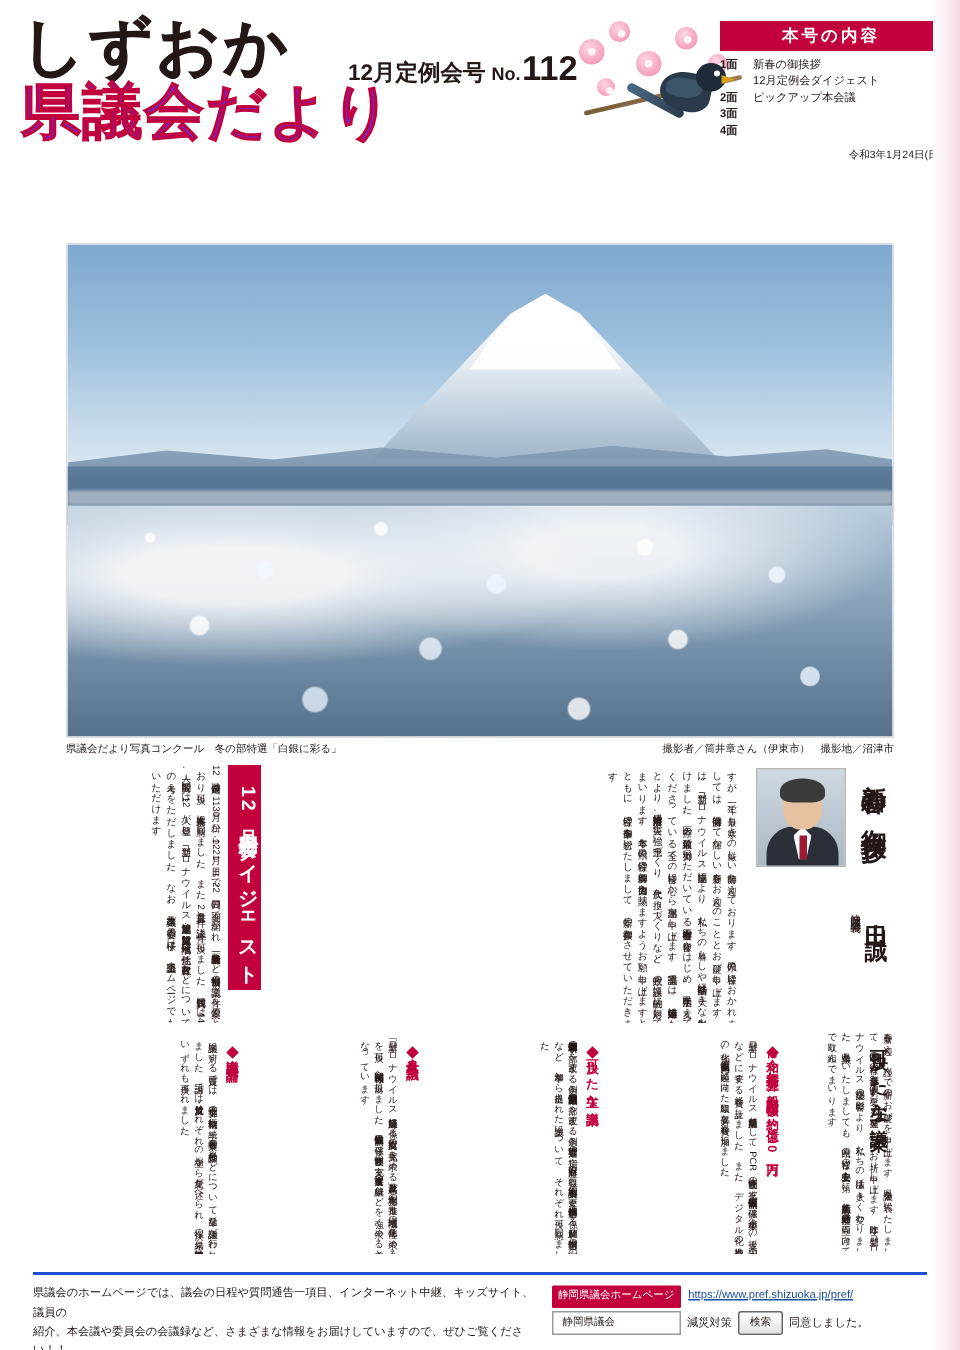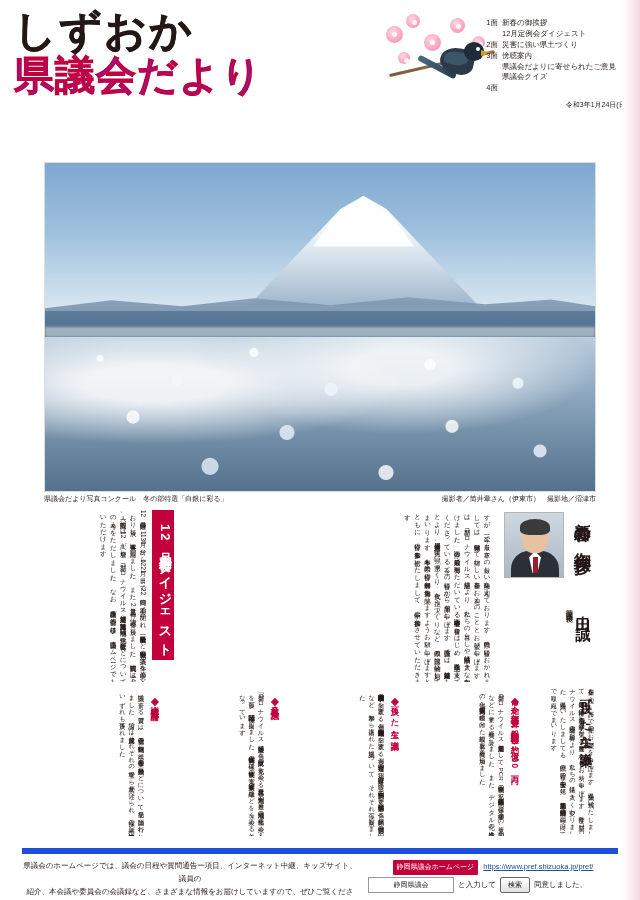--- a/index.html
+++ b/index.html
@@ -167,23 +167,23 @@
   }
   .c-row {
     display: flex;
     font-size: 7.5px;
     line-height: 1.45;
     color: #231815;
   }
   .c-page {
     width: 22px;
     flex: 0 0 22px;
-    text-align: right;
+    text-align: left;
     padding-right: 4px;
-    font-weight: normal;
+    font-weight: bold;
   }
   .c-items { flex: 1; }
   .c-item { white-space: nowrap; }
   .contents-date {
     margin-top: 6px;
     font-size: 7px;
     text-align: right;
     color: #231815;
   }
 
@@ -455,27 +455,26 @@
   #sec-a { right: 76px; }
   #sec-b { right: 196px; }
   #sec-c { right: 316px; }
   #sec-d { right: 436px; }
 
   
   .footer {
     position: absolute;
     left: 22px; top: 848px;
     width: 596px; height: 40px;
-    border-top: 6px solid #1d4ed8;
+    border-top: 2px solid #1d4ed8;
     padding-top: 6px;
     display: flex;
     gap: 10px;
     font-size: 7.5px;
     color: #231815;
-    text-align: center;
   }
   .footer-left { flex: 1; line-height: 1.7; }
   .footer-right { width: 250px; line-height: 1.8; }
   .hp-chip {
     display: inline-block;
     background: #c1003c;
     color: #fff;
     font-size: 7px;
     padding: 1px 4px;
     margin-right: 3px;
@@ -510,62 +509,63 @@
 
 <div class="page">
 
   <div class="header">
 
     <div class="masthead">
       <div class="title-line1">しずおか</div>
       <div class="title-line2">県議会だより</div>
     </div>
 
+    <div class="issue-box">
+      <span class="issue-label">12月定例会号</span>
+      <span class="issue-no">No.</span>
+      <span class="issue-num">112</span>
+    </div>
 
     <div class="deco">
       <div class="branch"></div>
       <div class="blossom b1"></div>
       <div class="blossom b2"></div>
       <div class="blossom b3"></div>
       <div class="blossom b4"></div>
       <div class="blossom b5"></div>
       <div class="blossom b6"></div>
       <div class="bird-tail"></div>
       <div class="bird-body"></div>
       <div class="bird-wing"></div>
       <div class="bird-head"></div>
       <div class="bird-eye"></div>
       <div class="bird-beak"></div>
     </div>
 
     <div class="contents">
+      <div class="contents-title">本号の内容</div>
       <div class="contents-list">
 
         <div class="c-row">
           <div class="c-page">1面</div>
           <div class="c-items">
             <div class="c-item">新春の御挨拶</div>
             <div class="c-item">12月定例会ダイジェスト</div>
           </div>
         </div>
 
         <div class="c-row">
           <div class="c-page">2面</div>
           <div class="c-items">
-            <div class="c-item">災害に強い県土づくり</div>
+            <div class="c-item">ピックアップ本会議</div>
           </div>
         </div>
 
         <div class="c-row">
           <div class="c-page">3面</div>
-          <div class="c-items">
-            <div class="c-item">傍聴案内</div>
-            <div class="c-item">県議会だよりに寄せられたご意見</div>
-            <div class="c-item">県議会クイズ</div>
-          </div>
         </div>
 
         <div class="c-row">
           <div class="c-page">4面</div>
         </div>
 
       </div>
       <div class="contents-date">令和3年1月24日(日)</div>
     </div>
   </div>
@@ -637,21 +637,21 @@
       <div>県議会のホームページでは、議会の日程や質問通告一項目、インターネット中継、キッズサイト、議員の</div>
       <div>紹介、本会議や委員会の会議録など、さまざまな情報をお届けしていますので、ぜひご覧ください！！</div>
     </div>
     <div class="footer-right">
       <div>
         <span class="hp-chip">静岡県議会ホームページ</span>
         <span class="url">https://www.pref.shizuoka.jp/pref/</span>
       </div>
       <div class="search-row">
         <span class="search-field">静岡県議会</span>
-        <span>と入力して</span>
+        <span>減災対策</span>
         <span class="search-btn">検索</span>
         <span>同意しました。</span>
       </div>
     </div>
   </div>
 
   <div class="pink-edge"></div>
 </div>
 
 </body></html>

